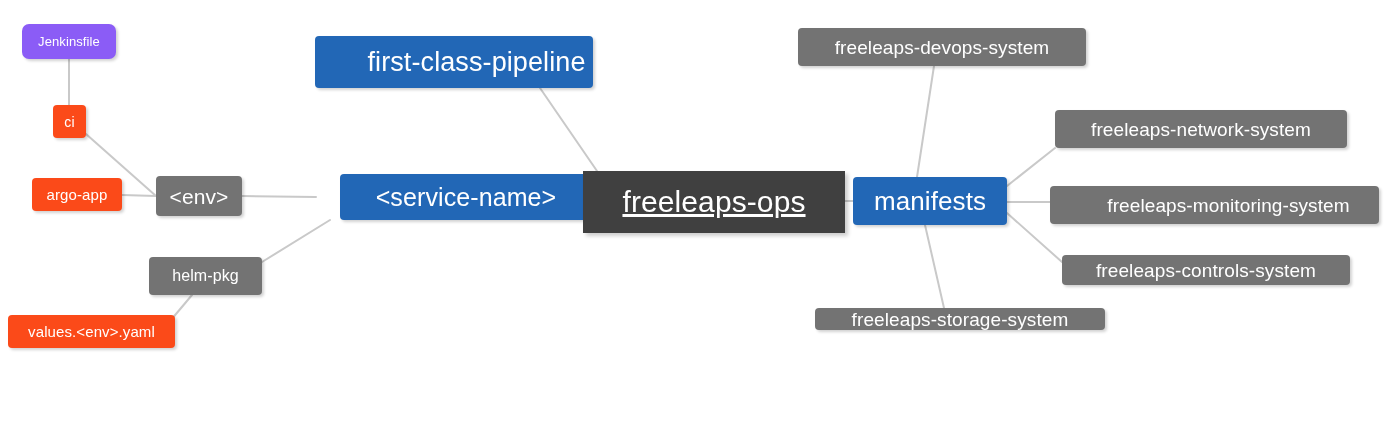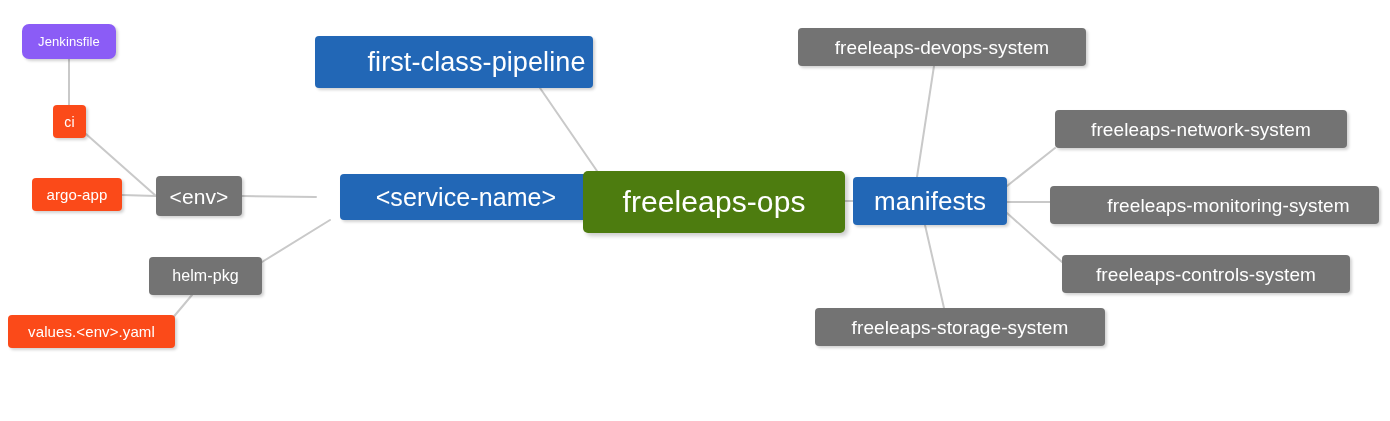--- a/index.html
+++ b/index.html
@@ -32,23 +32,24 @@
     justify-content: center;
     box-sizing: border-box;
     color: #ffffff;
     white-space: nowrap;
     border-radius: 4px;
     box-shadow: 2px 2px 3px rgba(0,0,0,0.18);
     line-height: 1;
     letter-spacing: 0.1px;
   }
   .node.root {
-    background: #4d7c0f;
-    border-radius: 5px;
+    background: #404040;
+    border-radius: 0;
     box-shadow: 3px 3px 4px rgba(0,0,0,0.20);
+    text-decoration: underline;
   }
   .node.blue   { background: #2267b6; }
   .node.green  { background: #737373; }
   .node.orange { background: #8b5cf6; border-radius: 7px; }
   .node.red    { background: #fb4a19; border-radius: 4px; }
 </style>
 </head>
 <body>
 
 <div id="mindmap">
@@ -74,15 +75,15 @@
     <div class="node red" style="left: 32px; top: 178px; width: 90px; height: 33px; font-size: 15px;">argo-app</div>
     <div class="node green" style="left: 149px; top: 257px; width: 113px; height: 38px; font-size: 16px;">helm-pkg</div>
     <div class="node red" style="left: 8px; top: 315px; width: 167px; height: 33px; font-size: 15px;">values.&lt;env&gt;.yaml</div>
     <div class="node blue" style="left: 315px; top: 36px; width: 278px; height: 52px; font-size: 27px; padding-left: 45px;">first-class-pipeline</div>
     <div class="node blue" style="left: 316px; top: 174px; width: 252px; height: 46px; font-size: 25px; margin-left: 24px;">&lt;service-name&gt;</div>
     <div class="node root" style="left: 583px; top: 171px; width: 262px; height: 62px; font-size: 30px;">freeleaps-ops</div>
     <div class="node blue" style="left: 853px; top: 177px; width: 154px; height: 48px; font-size: 26px;">manifests</div>
     <div class="node green" style="left: 798px; top: 28px; width: 288px; height: 38px; font-size: 19px;">freeleaps-devops-system</div>
     <div class="node green" style="left: 1055px; top: 110px; width: 292px; height: 38px; font-size: 19px;">freeleaps-network-system</div>
     <div class="node green" style="left: 1050px; top: 186px; width: 329px; height: 38px; font-size: 19px; padding-left: 28px;">freeleaps-monitoring-system</div>
-    <div class="node green" style="left: 1062px; top: 255px; width: 288px; height: 38px; font-size: 19px;">freeleaps-controls-system</div>
-    <div class="node green" style="left: 815px; top: 308px; width: 290px; height: 38px; font-size: 19px;">freeleaps-storage-system</div>
+    <div class="node green" style="left: 1062px; top: 255px; width: 288px; height: 30px; font-size: 19px;">freeleaps-controls-system</div>
+    <div class="node green" style="left: 815px; top: 308px; width: 290px; height: 22px; font-size: 19px;">freeleaps-storage-system</div>
   </div>
 
 </body></html>

